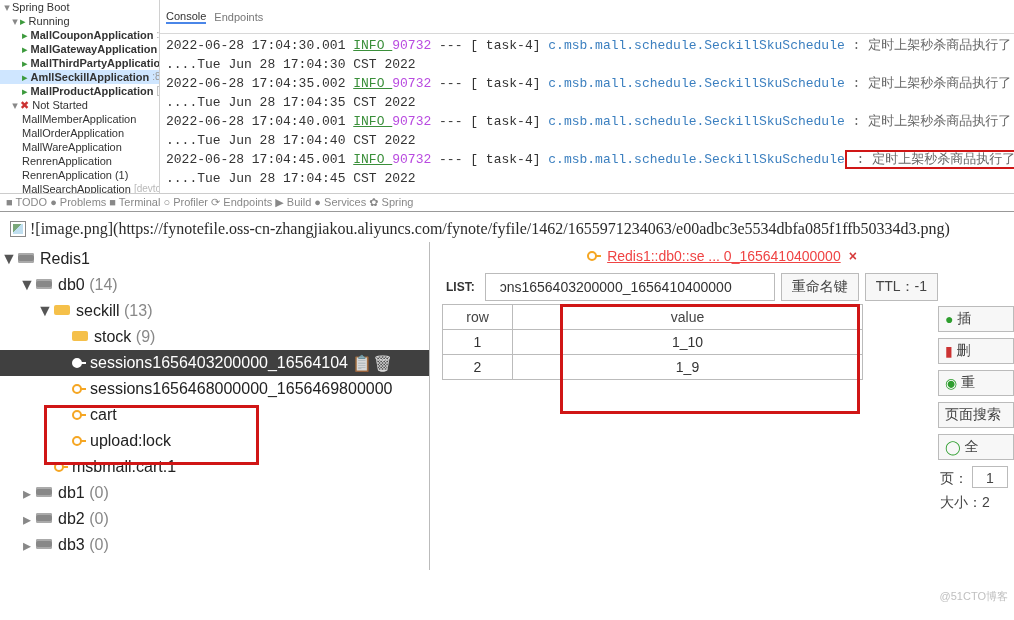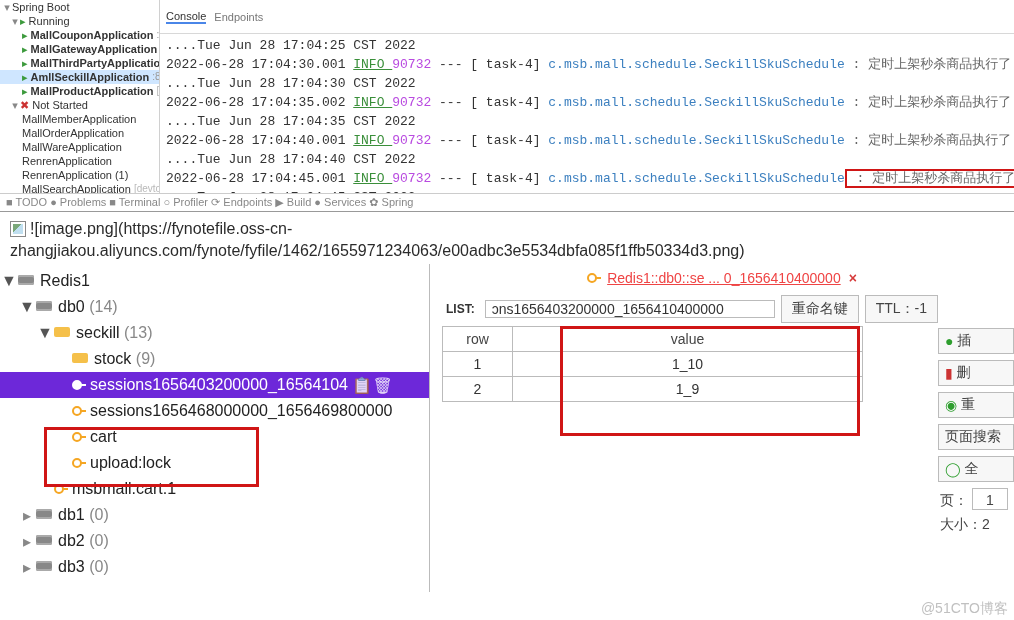--- a/index.html
+++ b/index.html
@@ -53,21 +53,21 @@
   .msg { color: #666; }
   .red-box-log { border: 2px solid #d01616; padding: 0 2px; }
   .ide-bottom {
     height: 18px; border-top: 1px solid #ccc;
     display: flex; align-items: center; gap: 8px;
     font-size: 11px; color: #888; padding: 0 6px;
     white-space: nowrap; overflow: hidden;
   }
   
   .mdtext {
-    font-family: Liberation Sans, sans-serif;
+    font-family: Liberation Serif, serif;
     font-size: 16px;
     color: #2b2b2b;
     padding: 6px 10px 2px 10px;
     line-height: 22px;
     white-space: pre-wrap;
   }
   .mdtext .brokenimg {
     display: inline-block; width: 16px; height: 16px;
     border: 1px solid #888; margin-right: 4px;
     vertical-align: text-bottom;
@@ -95,21 +95,21 @@
   .rt-row {
     height: 26px;
     display: flex; align-items: center;
     white-space: nowrap;
   }
   .rt-caret { width: 18px; text-align: center; color: #555; }
   .rt-ind1 { padding-left: 0px; }
   .rt-ind2 { padding-left: 18px; }
   .rt-ind3 { padding-left: 36px; }
   .rt-ind4 { padding-left: 54px; }
-  .rt-sel { background: #6d28d9; color: #fff; }
+  .rt-sel { background: #404040; color: #fff; }
   .rt-count { color: #888; }
   .icon-db { display:inline-block; width:18px; height:12px; margin-right:4px; vertical-align:middle; }
   .icon-db::before{
     content: ""; display:block; width:16px; height:10px;
     background: linear-gradient(#888,#888); border-radius:2px;
     box-shadow: inset 0 2px 0 #aaa, inset 0 -2px 0 #aaa;
   }
   .icon-folder { display:inline-block; width:18px; height:12px; margin-right:4px; vertical-align:middle; }
   .icon-folder::before{
     content:""; display:block; width:16px; height:10px;
@@ -145,22 +145,22 @@
   .rr-title .tx { color: #ef4444; text-decoration: underline; }
   .rr-title .close { color: #d63b3b; font-weight: bold; margin-left: 6px; }
   .rr-header {
     height: 34px;
     display: flex; align-items: center; gap: 6px;
     padding: 0 4px;
   }
   .rr-header .listlbl { font-weight: bold; margin: 0 4px 0 12px; }
   .rr-header .keyname {
     flex: 0 0 290px;
-    height: 18px; border: 1px solid #bbb;
-    display: flex; align-items: center; padding: 0 6px;
+    height: 28px; border: 1px solid #bbb;
+    display: flex; align-items: center; padding: 0 14px;
     font-size: 14px; overflow: hidden; background:#fff;
   }
   .btn {
     height: 28px; border: 1px solid #bbb;
     display: inline-flex; align-items: center; padding: 0 10px;
     font-size: 14px; color: #444; background:#f7f7f7;
   }
   .rr-body { flex: 1; display: flex; position: relative; }
   .rr-table-wrap { padding: 0 0 0 12px; }
   table.redis-list {
@@ -195,21 +195,21 @@
     font-size: 14px; color: #444; background:#f7f7f7;
     white-space: nowrap; overflow: hidden;
   }
   .rr-side .green { color: #2e9e2e; }
   .rr-side label { font-size: 14px; color:#444; padding-left:2px; white-space:nowrap; overflow:hidden; }
   .pager-val {
     display:inline-block; border:1px solid #bbb; width:36px; height:22px;
     text-align:center; line-height:22px; background:#fff; margin-left:4px;
   }
   .watermark{
-    position:fixed; right:6px; bottom:2px; font-size:14px; color:#c0c0c0;
+    position:fixed; right:6px; bottom:16px; font-size:11px; color:#c0c0c0;
   }
 </style>
 </head>
 <body>
 
 <div class="ide">
   <div class="ide-body">
     <div class="ide-left">
       <div class="row">
           <span class="tri">▾</span>
@@ -240,21 +240,20 @@
       <div class="row it2"><span>MallSearchApplication</span>&nbsp;<span class="devtools">[devtools]</span></div>
 
     </div>
 
     <div class="console-area">
       <div class="console-tabs">
         <span style="border-bottom:2px solid #4a86e8;color:#333;">Console</span>
         <span>Endpoints</span>
       </div>
       <div class="console-log mono">
-        <div><span>....Tue Jun 28 17:04:25 CST 2022</span></div>
         <div>
           <span>2022-06-28 17:04:30.001 </span><span class="info">INFO </span><span class="pid">90732</span><span> --- [        task-4] </span><span class="cls">c.msb.mall.schedule.SeckillSkuSchedule</span><span class="msg">   : 定时上架秒杀商品执行了</span>
         </div>
         <div><span>....Tue Jun 28 17:04:30 CST 2022</span></div>
         <div>
           <span>2022-06-28 17:04:35.002 </span><span class="info">INFO </span><span class="pid">90732</span><span> --- [        task-4] </span><span class="cls">c.msb.mall.schedule.SeckillSkuSchedule</span><span class="msg">   : 定时上架秒杀商品执行了</span>
         </div>
         <div><span>....Tue Jun 28 17:04:35 CST 2022</span></div>
         <div>
           <span>2022-06-28 17:04:40.001 </span><span class="info">INFO </span><span class="pid">90732</span><span> --- [        task-4] </span><span class="cls">c.msb.mall.schedule.SeckillSkuSchedule</span><span class="msg">   : 定时上架秒杀商品执行了</span>

